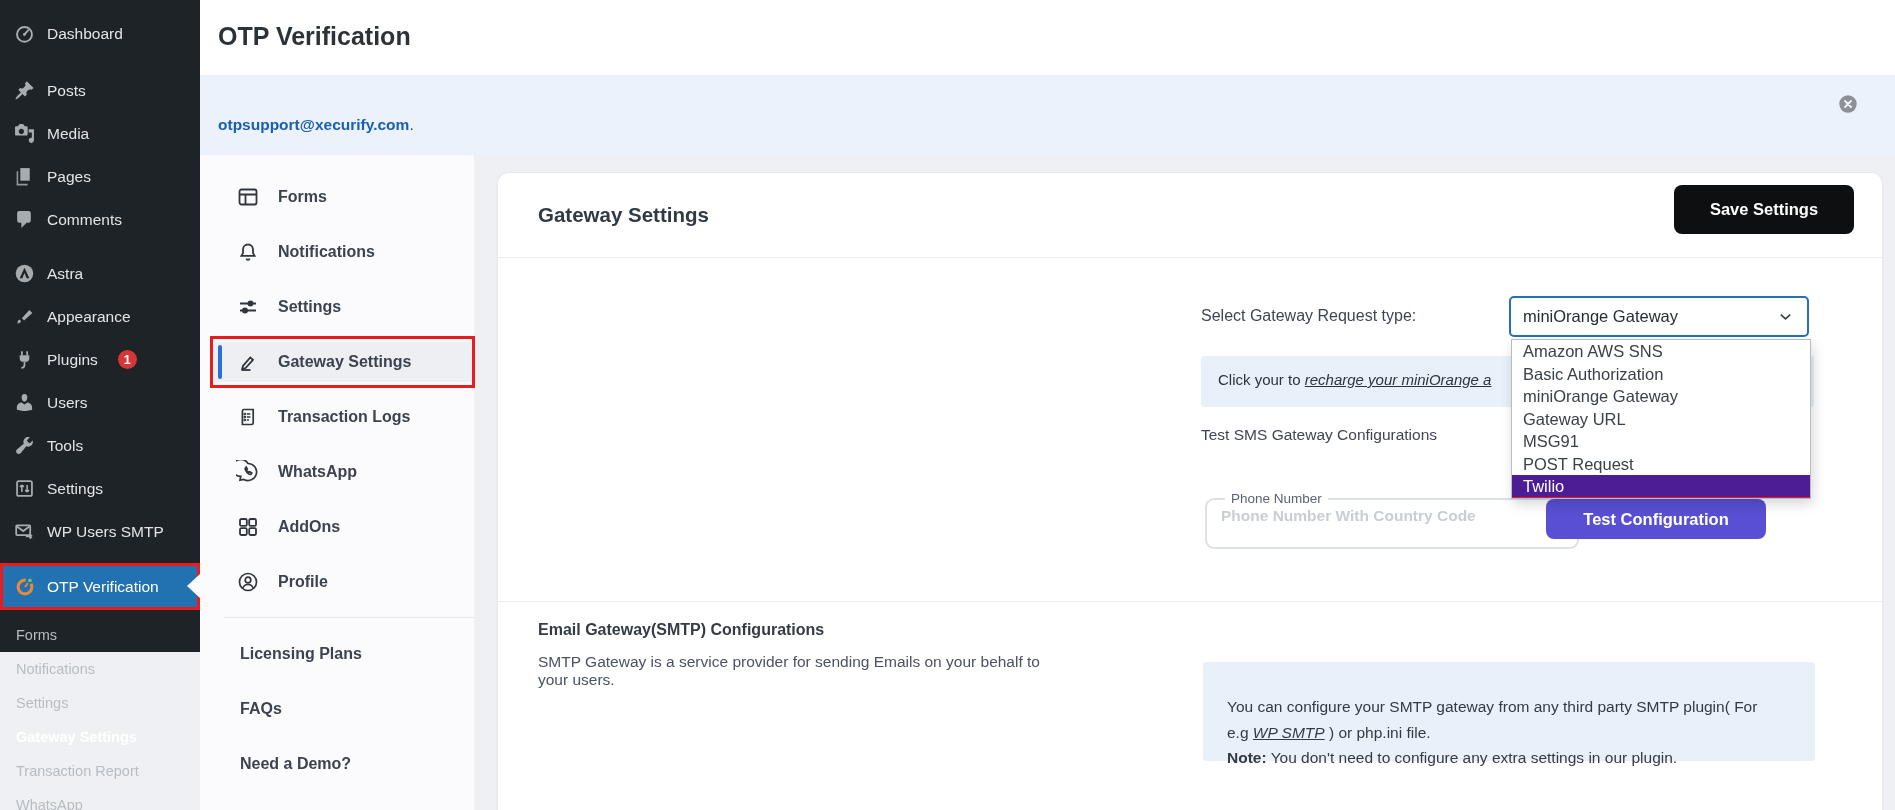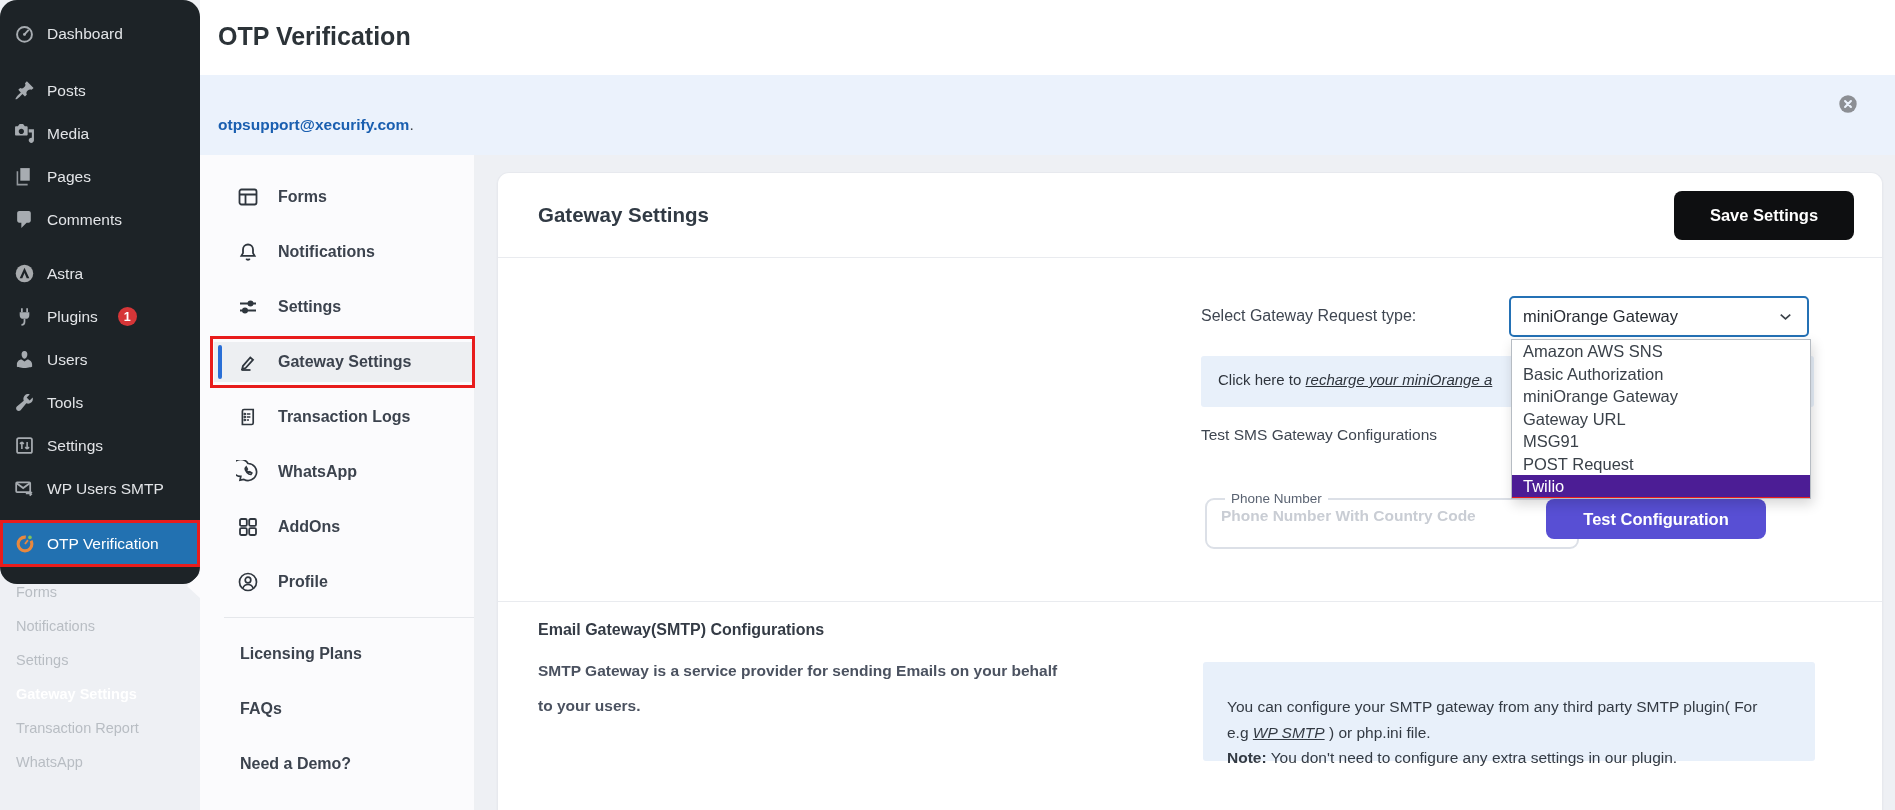--- a/index.html
+++ b/index.html
@@ -1,20 +1,20 @@
 <!DOCTYPE html>
 <html><head>
 <meta charset="utf-8">
 <style>
   * { margin:0; padding:0; box-sizing:border-box; }
   body { font-family:"Liberation Sans", sans-serif; }
   .screen { position:relative; width:1895px; height:810px; overflow:hidden; background:#eef0f4; }
 
   
-  .wp-sidebar { position:absolute; left:0; top:0; width:200px; height:584px; background:#1d2327; color:#dfe1e4; z-index:2;border-radius:17px; }
+  .wp-sidebar { position:absolute; left:0; top:0; width:200px; height:652px; background:#1d2327; color:#dfe1e4; z-index:2; }
   .wp-item { display:flex; align-items:center; gap:12px; height:43px; padding:0 12px 0 14px; font-size:15.5px; color:#e2e4e7; cursor:pointer; }
   .wp-item .ic { width:21px; height:21px; flex:0 0 21px; color:#a7acb1; display:flex; align-items:center; }
   .wp-item svg { width:21px; height:21px; }
   .mt12{margin-top:12px;} .mt14{margin-top:14px;} .mt11{margin-top:11px;} .mt10{margin-top:10px;}
   .wp-badge { display:inline-flex; align-items:center; justify-content:center; width:19px; height:19px; margin-left:8px;
     border-radius:50%; background:#d63638; color:#fff; font-size:12.5px; font-weight:700; }
   .wp-otp { display:flex; align-items:center; gap:11px; height:47px; padding:0 8px 0 11px; background:#2271b1;
     border:3px solid #e81c1c; color:#fff; font-size:15.5px; cursor:pointer; }
   .wp-otp .ic { width:22px; height:22px; display:flex; }
   .otp-arrow { position:absolute; left:187px; top:573px; width:0; height:0; z-index:4;
@@ -42,30 +42,30 @@
   .active-outline { position:absolute; left:10px; right:-1px; top:-6px; bottom:-6px; border:3px solid #e81c1c; pointer-events:none; }
   .active-bar { position:absolute; left:18px; top:3px; bottom:3px; width:4px; border-radius:2px; background:#2a6fd6; }
   .psb-divider { border-top:1px solid #e5e7eb; margin:0 0 16px 24px; }
   .psb-link { display:flex; align-items:center; height:40px; margin-bottom:15px; padding-left:40px;
     font-size:16px; font-weight:600; color:#3c434e; cursor:pointer; }
 
   
   .panel { position:absolute; left:497px; top:172px; width:1386px; height:638px; background:#ffffff;
     border:1px solid #e7e9ee; border-bottom:none; border-radius:12px 12px 0 0; box-shadow:0 1px 2px rgba(16,24,40,.05); }
   .panel-title { position:absolute; left:40px; top:30px; font-size:20.5px; font-weight:700; color:#313a44; }
-  .save-btn { position:absolute; right:28px; top:18px; width:180px; height:49px; background:#0e0f11; color:#fff;
+  .save-btn { position:absolute; right:28px; top:12px; width:180px; height:49px; background:#0e0f11; color:#fff;
     border:none; border-radius:8px; font-family:inherit; font-size:16.5px; font-weight:700; cursor:pointer; }
   .divider { position:absolute; left:0; right:0; border-top:1px solid #e9ebef; }
   .d1{top:84px;} .d2{top:428px;}
 
   .sec-title { font-size:16px; font-weight:700; color:#343b45; }
   .sec-desc { margin-top:14px; font-size:15.5px; color:#4b5260; }
   .sms-left { position:absolute; left:40px; top:102px; }
   .email-left { position:absolute; left:40px; top:448px; }
-  .email-left .sec-desc { width:520px; line-height:35px;font-weight:bold; }
+  .email-left .sec-desc { width:520px; line-height:18px; }
 
   .select-label { position:absolute; left:703px; top:134px; font-size:16px; color:#3f4651; }
   .gw-select { position:absolute; left:1011px; top:123px; width:300px; height:41px; background:#fff;
     border:2px solid #2471b5; border-radius:5px; display:flex; align-items:center; padding:0 12px;
     font-size:16.5px; color:#272c33; cursor:pointer; }
   .gw-select .chev { margin-left:auto; width:19px; height:19px; display:flex; }
 
   .gw-dropdown { position:absolute; left:1013px; top:166px; width:300px; background:#fff; border:1px solid #b6bcc3;
     box-shadow:2px 5px 12px rgba(0,0,0,.16); z-index:6; }
   .gw-option { height:22.5px; line-height:22.5px; padding-left:11px; font-size:16.5px; color:#3a4149; cursor:pointer;
@@ -148,20 +148,28 @@
       <span class="ic">
           <svg viewBox="0 0 24 24">
             <circle cx="12" cy="12" r="10" fill="#a7aaad"></circle>
             <path d="M12 5.5L6.5 17.5h3l2.5-6 2.5 6h3z" fill="#1d2327"></path>
           </svg>
         </span>
       <span>Astra</span>
     </div>
     <div class="wp-item">
       <span class="ic">
+          <svg viewBox="0 0 24 24">
+            <path fill="currentColor" d="M4 20c2.4 0 3.6-1.1 4.1-2.9L6 15.3C4.4 16 4 17.8 4 20zM9 14l8.5-9.5L21 8l-9.5 8.5z"></path>
+          </svg>
+        </span>
+      <span>Appearance</span>
+    </div>
+    <div class="wp-item">
+      <span class="ic">
           <svg viewBox="0 0 24 24" fill="none">
             <path d="M9 2.5v4.5M15 2.5v4.5" stroke="currentColor" stroke-width="2"></path>
             <path d="M6.5 7h11v3.2a4.5 4.5 0 0 1-4.5 4.5h-2a4.5 4.5 0 0 1-4.5-4.5z" fill="currentColor"></path>
             <path d="M12 14.7v3.3c0 2-1.5 3.5-3.5 3.5" stroke="currentColor" stroke-width="2"></path>
           </svg>
         </span>
       <span>Plugins</span>
       <span class="wp-badge">1</span>
     </div>
     <div class="wp-item">
@@ -330,21 +338,21 @@
     <div class="gw-select">
       <span>miniOrange Gateway</span>
       <span class="chev">
           <svg viewBox="0 0 24 24" fill="none">
             <path d="M6 9.5l6 5.5 6-5.5" stroke="#3b4249" stroke-width="2.1"></path>
           </svg>
         </span>
     </div>
 
     <div class="recharge-box">
-      <span>Click here to </span><span class="rlink">recharge your miniOrange a</span>
+      <span>Click your to </span><span class="rlink">recharge your miniOrange a</span>
     </div>
 
     <div class="gw-dropdown">
       <div class="gw-option">Amazon AWS SNS</div>
       <div class="gw-option">Basic Authorization</div>
       <div class="gw-option">miniOrange Gateway</div>
       <div class="gw-option">Gateway URL</div>
       <div class="gw-option">MSG91</div>
       <div class="gw-option">POST Request</div>
       <div class="gw-option highlighted">Twilio</div>

